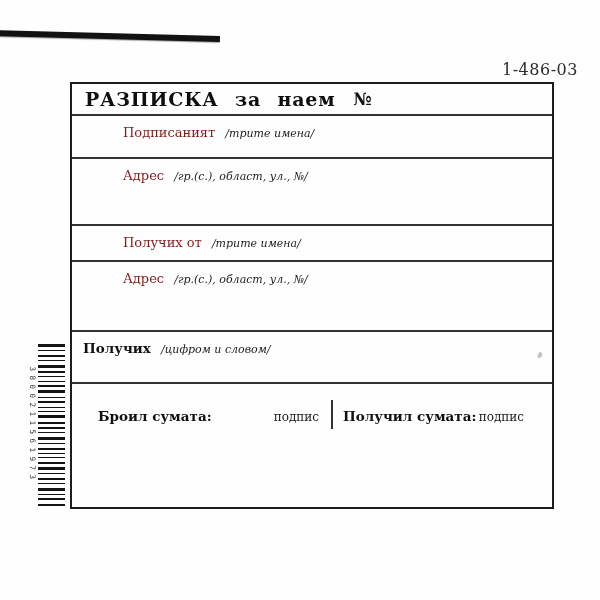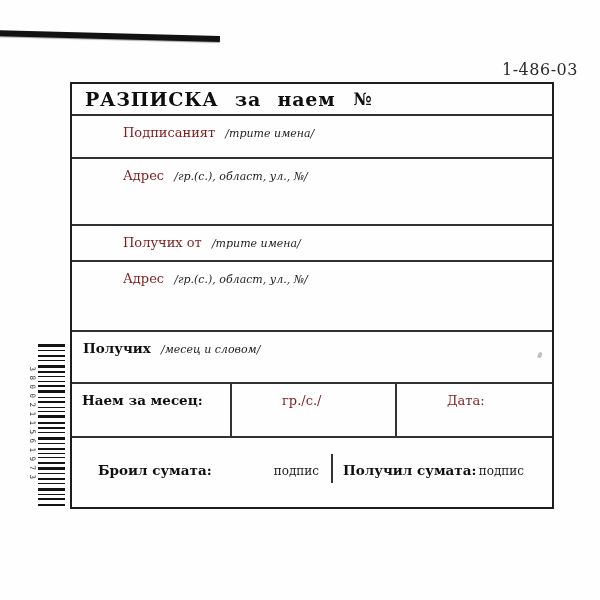--- a/index.html
+++ b/index.html
@@ -150,34 +150,23 @@
       <span class="hint">/трите имена/</span>
     </div>
 
     <div class="row r-addr2 pad">
       <span class="lbl">Адрес</span>
       <span class="hint">/гр.(с.), област, ул., №/</span>
     </div>
 
     <div class="row r-sum pad">
       <span class="lbl-b">Получих</span>
-      <span class="hint">/месец и словом/</span>
+      <span class="hint">/цифром и словом/</span>
     </div>
 
-    <div class="row r-cols3">
-      <div class="cell c3-1">
-        <span class="lbl-b">Наем за месец:</span>
-      </div>
-      <div class="cell c3-2">
-        <span class="lbl">гр./с./</span>
-      </div>
-      <div class="cell c3-3">
-        <span class="lbl">Дата:</span>
-      </div>
-    </div>
 
     <div class="row r-cols2">
       <div class="cell c2-1">
         <span class="lbl-b">Броил сумата:</span>
         <span class="sig">подпис</span>
       </div>
       <div class="cell c2-2">
         <span class="lbl-b">Получил сумата:</span>
         <span class="sig">подпис</span>
       </div>

